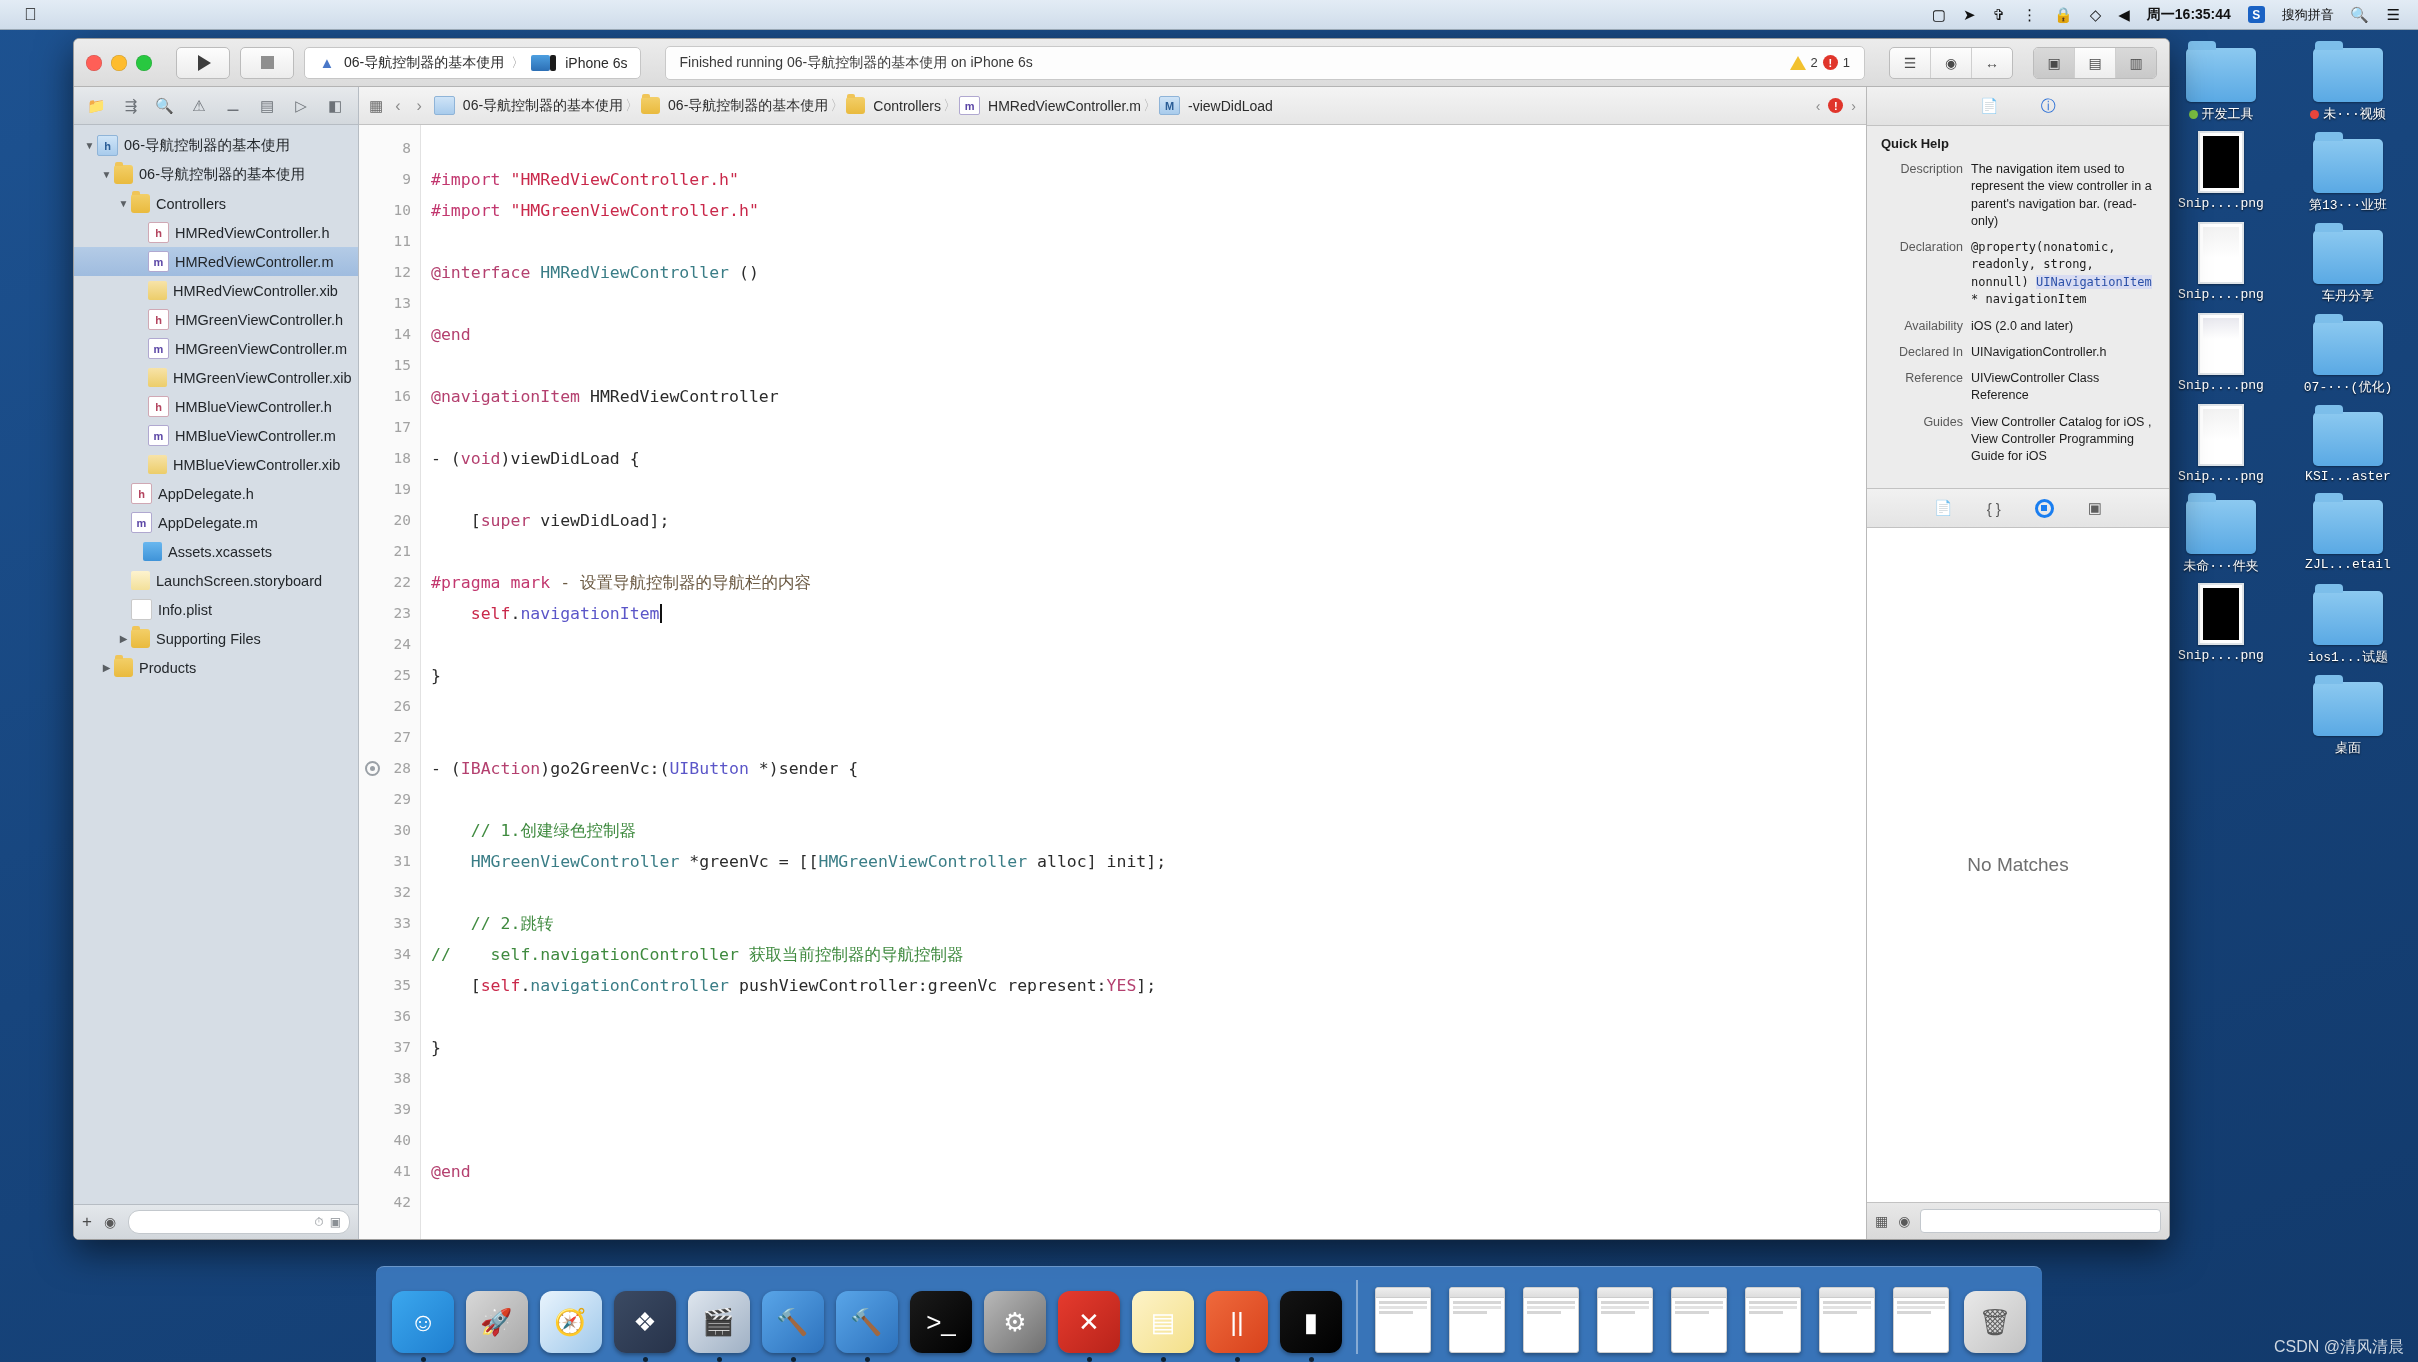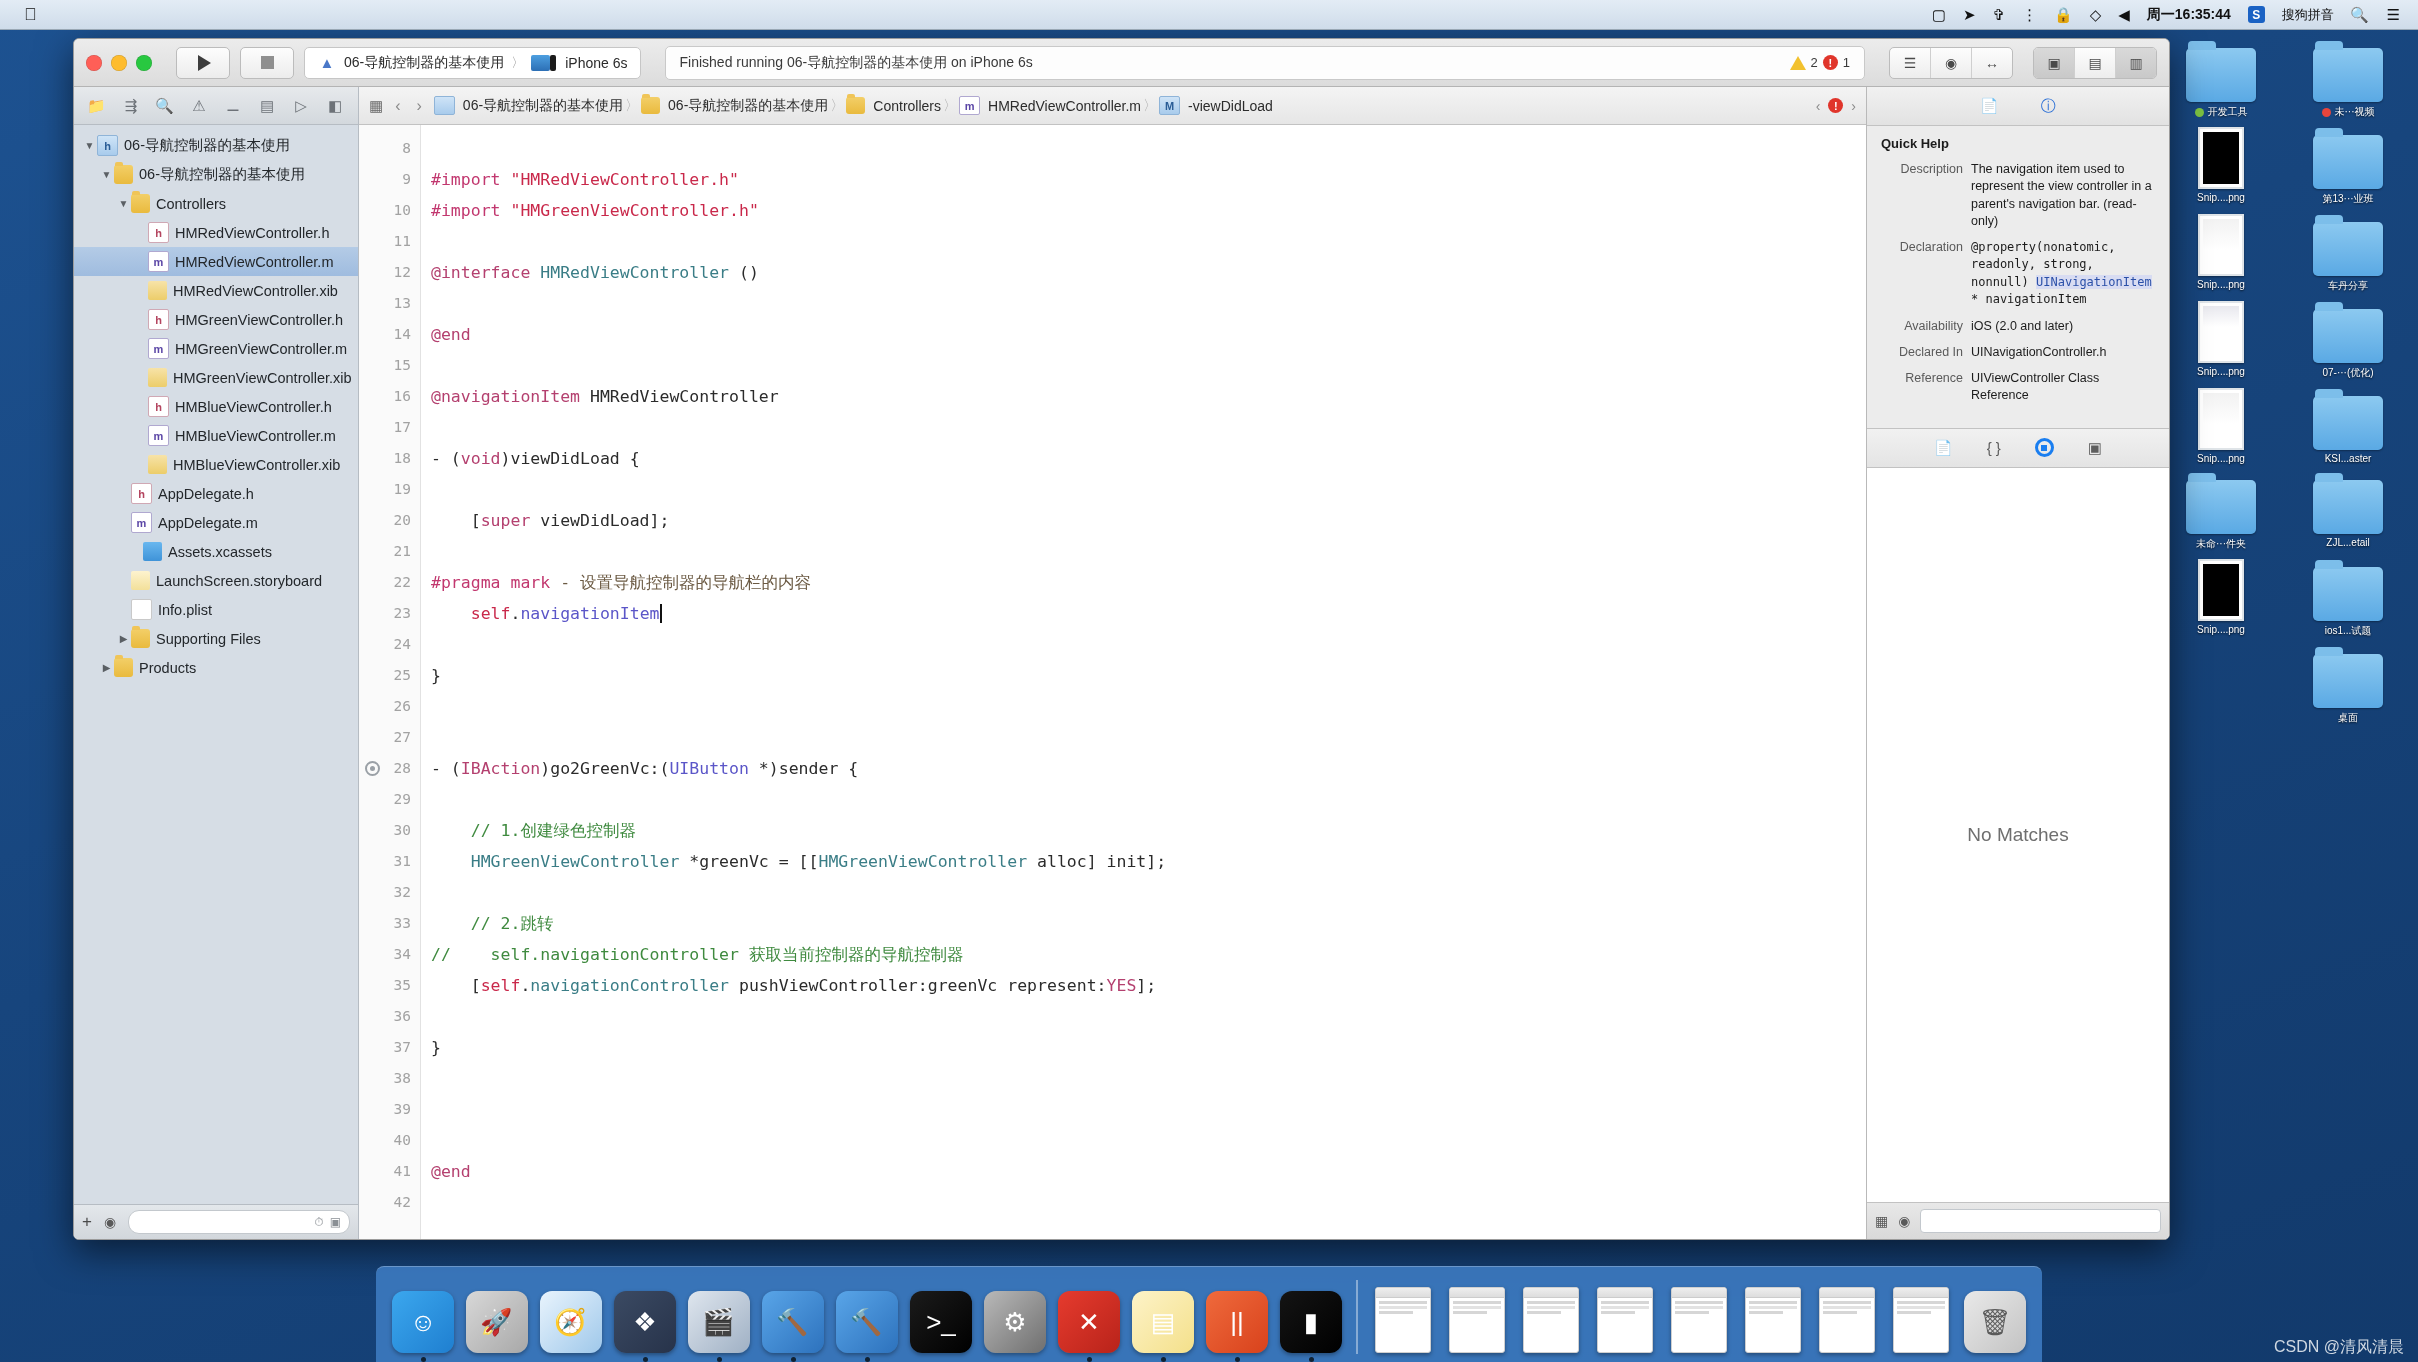--- a/index.html
+++ b/index.html
@@ -54,22 +54,22 @@
   }
   .png-thumb{
     width:46px;height:62px;background:#fff;border:2px solid #dfe4e8;
     box-shadow:0 1px 2px rgba(0,0,0,.4);display:flex;align-items:center;justify-content:center;
     box-sizing:border-box;padding:3px;
   }
   .png-thumb .inner{width:100%;height:100%;background:#000;}
   .png-thumb .inner.light{background:linear-gradient(180deg,#f2f2f2 0%,#ffffff 60%);}
   .png-thumb .inner.mixed{background:linear-gradient(180deg,#e8e8ee 0%,#ffffff 40%);}
   .dicon .label{
-    margin-top:3px;font-size:10px;color:#fff;white-space:nowrap;
-    text-shadow:0 1px 2px rgba(0,0,0,.85);display:flex;align-items:center;gap:4px;
+    margin-top:3px;font-size:13px;color:#fff;white-space:nowrap;
+    text-shadow:0 1px 2px rgba(0,0,0,.85);display:flex;align-items:center;gap:4px;font-family:Liberation Mono, monospace;
   }
   .dot{width:9px;height:9px;border-radius:50%;display:inline-block;}
   
   #xcode{
     position:absolute;left:73px;top:38px;width:2095px;height:1200px;
     background:#ececec;border:1px solid #9b9b9b;border-radius:6px;
     box-shadow:0 12px 36px rgba(0,0,0,.55);
     display:flex;flex-direction:column;overflow:hidden;z-index:20;
   }
   
@@ -703,20 +703,24 @@
                 <div class="val">iOS (2.0 and later)</div>
               </div>
               <div class="qh-row">
                 <div class="lbl">Declared In</div>
                 <div class="val qh-link">UINavigationController.h</div>
               </div>
               <div class="qh-row">
                 <div class="lbl">Reference</div>
                 <div class="val qh-link">UIViewController Class Reference</div>
               </div>
+              <div class="qh-row">
+                <div class="lbl">Guides</div>
+                <div class="val qh-link">View Controller Catalog for iOS , View Controller Programming Guide for iOS</div>
+              </div>
             </div>
         </div>
         <div id="insp-lib-tabs">
           <span>📄</span>
           <span>{ }</span>
           <span class="blue-target"></span>
           <span>▣</span>
         </div>
         <div id="insp-lib-body">
           <span>No Matches</span>

